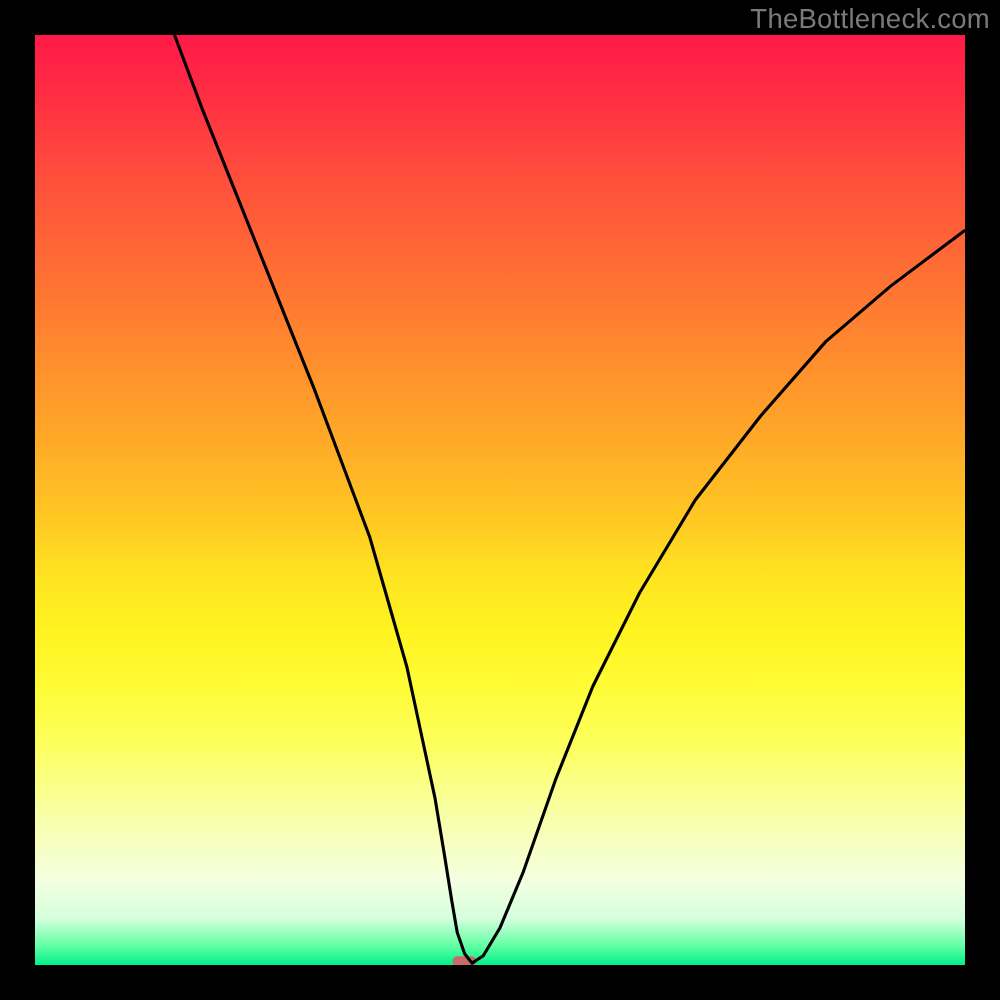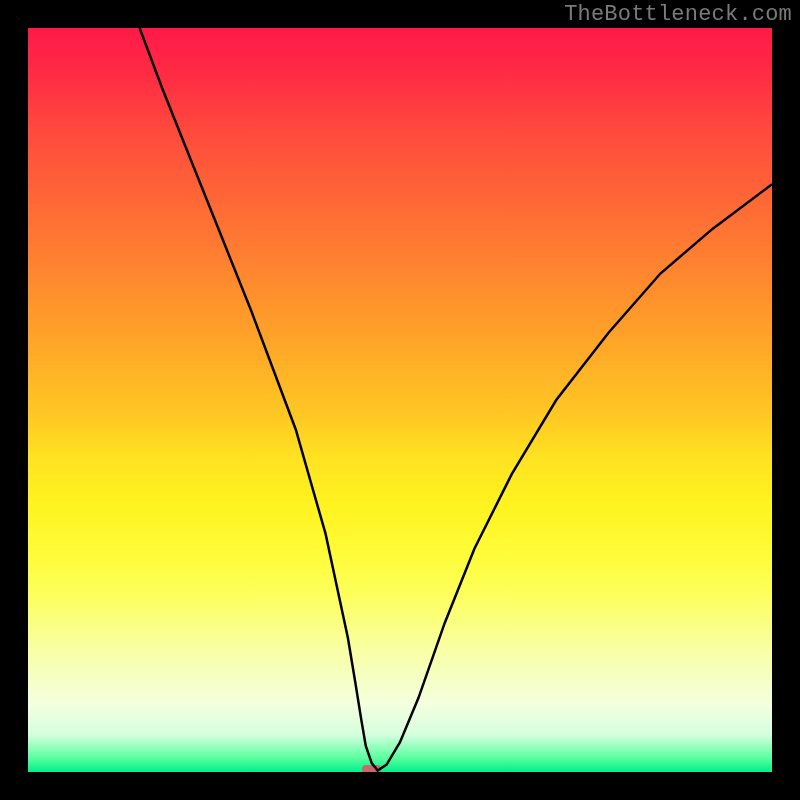--- a/index.html
+++ b/index.html
@@ -19,21 +19,20 @@
   }
   .watermark {
     position: absolute;
     top: 2px;
     right: 8px;
     color: #7a7a7a;
     font-size: 22px;
     font-weight: 500;
     letter-spacing: 0.2px;
     z-index: 5;
-    font-family: Liberation Mono, monospace;
   }
   .plot-area {
     position: absolute;
     left: 28px;
     top: 28px;
     width: 744px;
     height: 744px;
     overflow: hidden;
   }
   .gradient {

